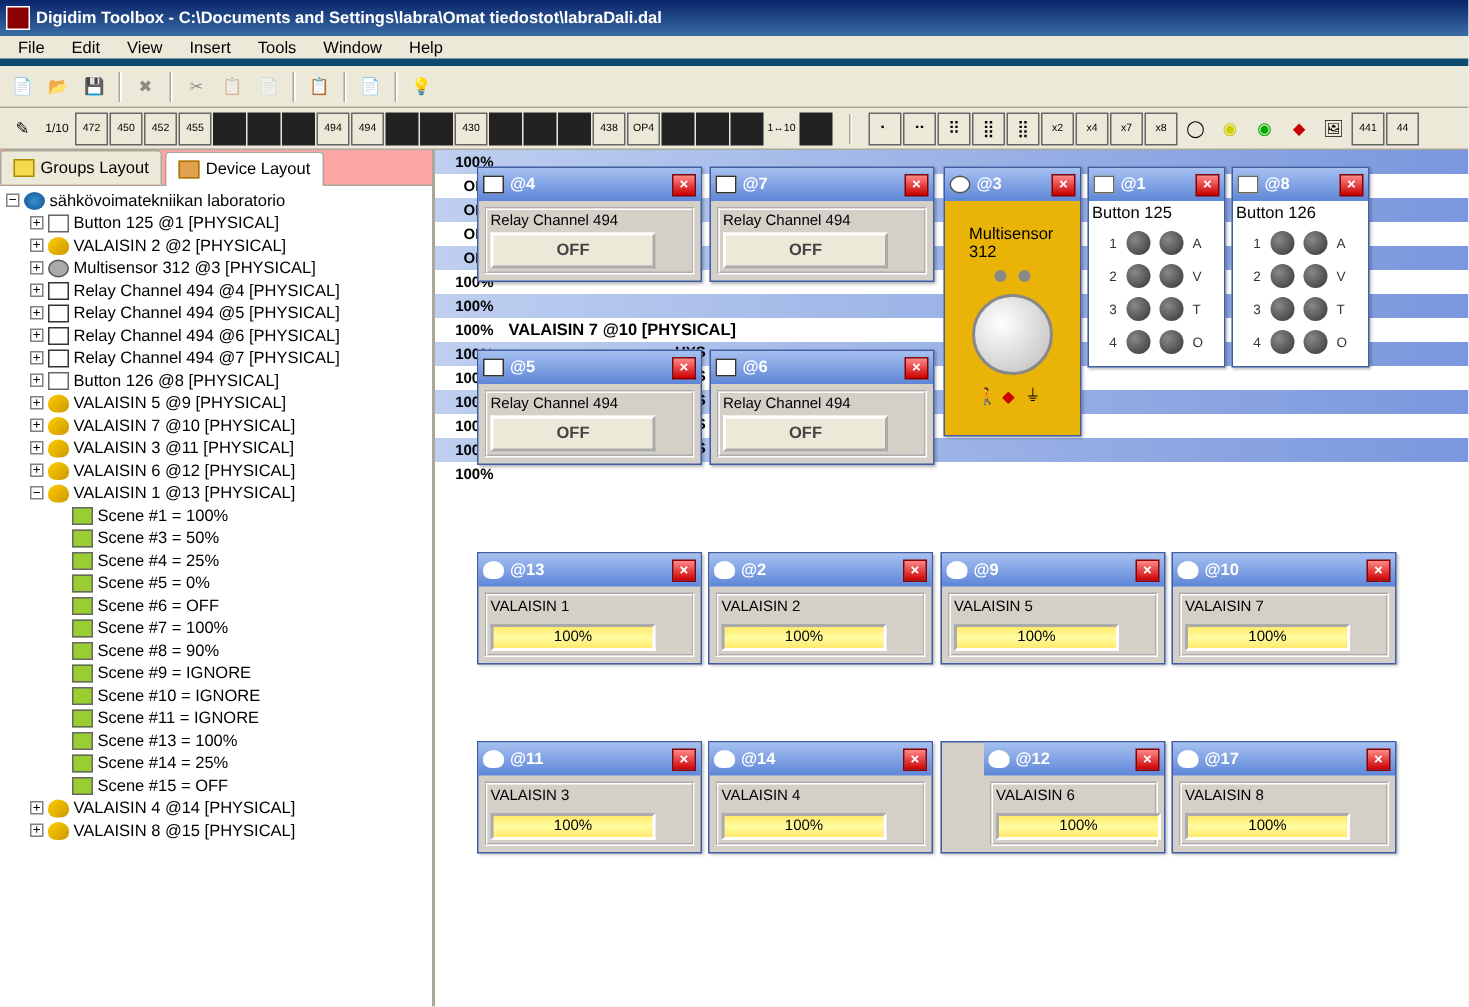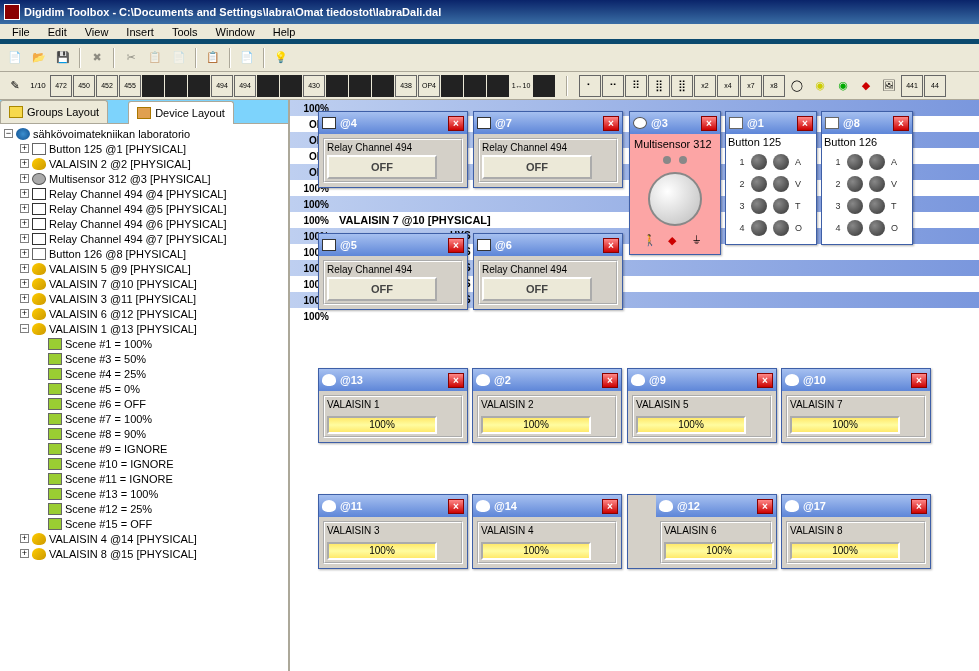--- a/index.html
+++ b/index.html
@@ -11,21 +11,21 @@
 .menubar { background: #ece9d8; height: 20px; display: flex; align-items: center; padding: 0 4px; gap: 2px; border-bottom: 5px solid #0c4a6e; }
 .menubar span { padding: 2px 8px; cursor: default; }
 
 .toolbar { background: #ece9d8; height: 28px; display: flex; align-items: center; padding: 2px 4px; gap: 2px; border-bottom: 1px solid #aca899; }
 .tbtn { width: 22px; height: 22px; display: flex; align-items: center; justify-content: center; border: 1px solid transparent; cursor: pointer; }
 .tsep { width: 2px; height: 20px; border-left: 1px solid #aca899; border-right: 1px solid #fff; margin: 0 3px; }
 
 .main { display: flex; height: calc(100% - 100px); }
 
 .leftpane { width: 290px; background: #fff; border-right: 2px solid #aca899; display: flex; flex-direction: column; }
-.tabs { display: flex; background: #7dd3fc; height: 24px; border-bottom: 1px solid #aca899; gap: 18px; }
+.tabs { display: flex; background: #fca5a5; height: 24px; border-bottom: 1px solid #aca899; }
 .tab { display: flex; align-items: center; padding: 3px 8px; gap: 4px; border: 1px solid #aca899; border-bottom: none; background: #ece9d8; border-radius: 3px 3px 0 0; margin-right: 2px; cursor: pointer; }
 .tab.active { background: #fff; position: relative; top: 1px; }
 .tab .tabicon { width: 14px; height: 12px; }
 
 .tree { flex: 1; overflow-y: auto; padding: 2px; }
 .tree-row { display: flex; align-items: center; height: 15px; white-space: nowrap; cursor: default; }
 .tree-row .expander { width: 9px; height: 9px; border: 1px solid #808080; background: #fff; display: flex; align-items: center; justify-content: center; font-size: 9px; line-height: 7px; margin-right: 3px; cursor: pointer; }
 .tree-row .expander.empty { border: none; background: none; }
 .tree-row .icon { width: 14px; height: 12px; margin-right: 3px; display: inline-block; }
 .ind0{padding-left:2px}.ind1{padding-left:18px}.ind2{padding-left:34px}
@@ -43,21 +43,21 @@
 .devwin .cap .spacer { flex: 1; }
 .devwin .cap .close { width: 16px; height: 15px; background: linear-gradient(#f88,#c00); border: 1px solid #800; color: #fff; display: flex; align-items: center; justify-content: center; font-size: 10px; font-weight: bold; cursor: pointer; }
 
 .devbody { padding: 4px; }
 .groupbox { background: #d4d0c8; border: 2px groove #fff; padding: 2px; }
 .groupbox .gtitle { font-size: 10px; margin-bottom: 2px; }
 .offbtn { width: 110px; height: 24px; background: #ece9d8; border: 2px outset #fff; text-align: center; line-height: 20px; font-weight: bold; color: #444; cursor: pointer;}
 .valbox { margin-top: 6px; }
 .bar { width: 110px; height: 18px; border: 2px inset #fff; background: linear-gradient(#ffe96b,#fffca0,#ffe96b); text-align: center; line-height: 14px; font-size: 10px; }
 
-.msbody { background: #fca5a5; padding: 2px; }
+.msbody { background: #eab308; padding: 14px; }
 .dial { width: 54px; height: 54px; border-radius: 50%; background: radial-gradient(circle at 35% 35%,#fff,#bbb); border: 2px solid #888; margin: 8px auto; }
 .msensicons { display: flex; justify-content: space-around; padding: 0 6px 4px; }
 .msensicons span { width: 14px; height: 14px; }
 
 .btnpanel { background: #fff; padding: 4px; display: grid; grid-template-columns: 10px 18px 18px 10px; grid-auto-rows: 20px; gap: 2px 4px; align-items: center; justify-content: center;}
 .btnpanel .num{font-size:9px;color:#333;text-align:center}
 .btnpanel .dot{width:16px;height:16px;border-radius:50%;background:radial-gradient(circle at 35% 35%,#888,#333);cursor:pointer}
 .btnpanel .letter{font-size:9px;color:#333}
 
 .ic-bulb{background:linear-gradient(135deg,#ffcc00,#cc9900);border-radius:50% 50% 40% 40%}
@@ -284,21 +284,21 @@
           <span>Scene #11 = IGNORE</span>
         </div>
         <div class="tree-row ind2">
           <span class="expander empty"></span>
           <span class="icon ic-scene"></span>
           <span>Scene #13 = 100%</span>
         </div>
         <div class="tree-row ind2">
           <span class="expander empty"></span>
           <span class="icon ic-scene"></span>
-          <span>Scene #12 = 25%</span>
+          <span>Scene #14 = 25%</span>
         </div>
         <div class="tree-row ind2">
           <span class="expander empty"></span>
           <span class="icon ic-scene"></span>
           <span>Scene #15 = OFF</span>
         </div>
         <div class="tree-row ind1">
           <span class="expander">+</span>
           <span class="icon ic-bulb"></span>
           <span>VALAISIN 4 @14 [PHYSICAL]</span>

